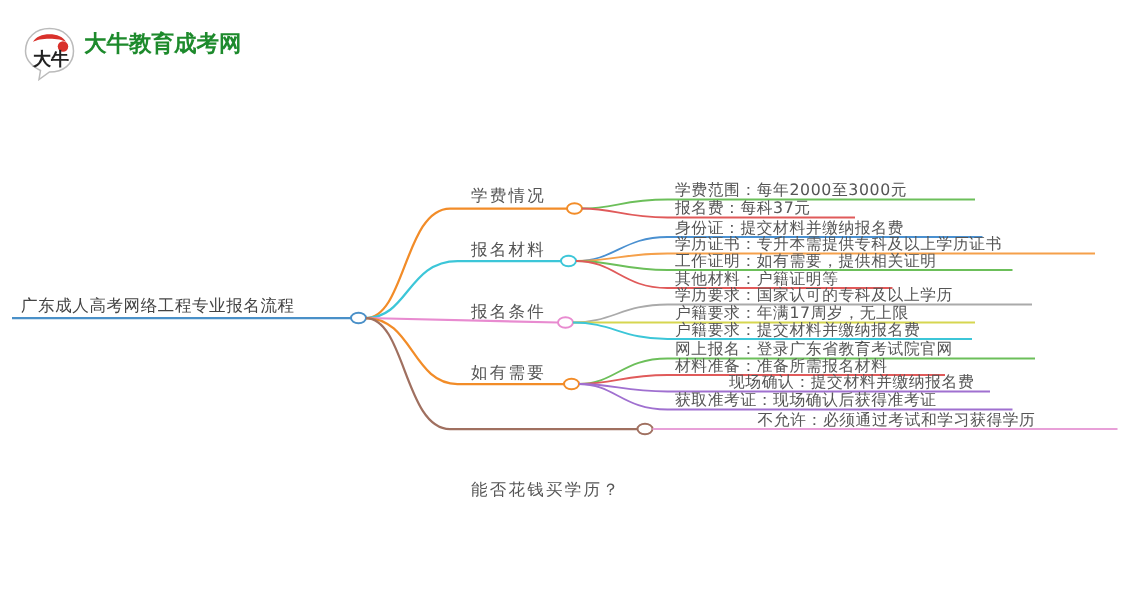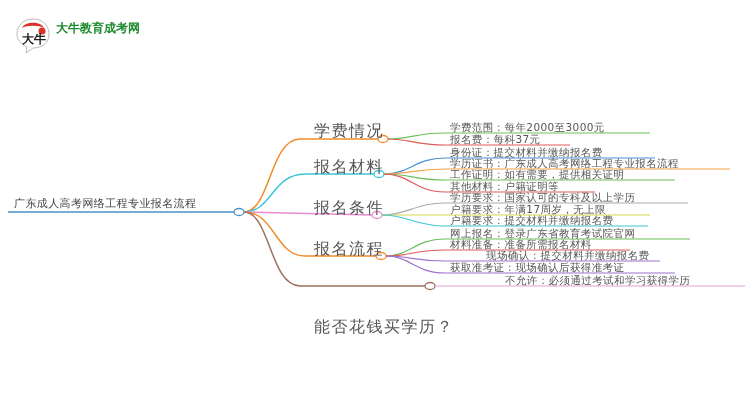--- a/index.html
+++ b/index.html
@@ -3,34 +3,34 @@
   <meta charset="utf-8">
   <style>
     html, body { margin: 0; padding: 0; }
     body {
       width: 750px; height: 410px; background: #ffffff; position: relative; overflow: hidden;
       font-family: "DejaVu Sans", "Liberation Sans", sans-serif;
     }
     .logo { position: absolute; left: 14px; top: 16px; width: 200px; height: 44px; }
     .logo-badge { position: absolute; left: 0; top: 0; width: 38px; height: 38px; }
     .logo-title {
-      position: absolute; left: 42px; top: 4px; font-size: 12px; font-weight: bold;
+      position: absolute; left: 42px; top: 4px; font-size: 15px; font-weight: bold;
       color: #1d8a2c; letter-spacing: 0px; white-space: nowrap;
     }
     .logo-url {
       position: absolute; left: 42px; top: 24px; font-size: 11.5px; font-weight: bold;
       color: #1d8a2c; white-space: nowrap;
     }
     svg.links { position: absolute; left: 0; top: 0; }
     .lbl {
       position: absolute; font-size: 10.5px; color: #555; white-space: nowrap; line-height: 12px;
       letter-spacing: 0.4px;
     }
     .root { font-size: 11px; color: #444; }
-    .branch { font-size: 16px; color: #555; letter-spacing: 1.5px; }
+    .branch { font-size: 11px; color: #555; letter-spacing: 1.5px; }
   </style>
 </head>
 <body>
 
 <div class="logo">
   <svg class="logo-badge" viewBox="0 0 38 38" width="38" height="38">
     <path d="M19 3 C28 3 35 9 35 18 C35 27 28 32 19 32 L12 37 L13 31 C7 28 3 24 3 18 C3 9 10 3 19 3 Z" fill="#fff" stroke="#bbb" stroke-width="1"></path>
     <path d="M8 12 C11 5 27 5 30 12 C26 9 12 9 8 12 Z" fill="#d9312b"></path>
     <circle cx="28" cy="15" r="3.5" fill="#d9312b"></circle>
     <text x="8" y="27" font-size="12" font-family="DejaVu Serif, serif" fill="#222" font-weight="bold">大牛</text>
@@ -73,28 +73,28 @@
   <path d="M386 256 C 410 256, 415 273, 445 273 L 675 273" stroke="#a070d0" stroke-width="1.2" fill="none"></path>
 
   <line x1="435" y1="286" x2="745" y2="286" stroke="#e8a0d8" stroke-width="1.2"></line>
 </svg>
 
 <div class="lbl root" style="left:14px; top:198px;">广东成人高考网络工程专业报名流程</div>
 
 <div class="lbl branch" style="left:314px; top:125px;">学费情况</div>
 <div class="lbl branch" style="left:314px; top:161px;">报名材料</div>
 <div class="lbl branch" style="left:314px; top:202px;">报名条件</div>
-<div class="lbl branch" style="left:314px; top:243px;">报名流程</div>
+<div class="lbl branch" style="left:314px; top:243px;">如有需要</div>
 <div class="lbl branch" style="left:314px; top:273px;margin-top:48px;">能否花钱买学历？</div>
 
 <div class="lbl" style="left:450px; top:121px;">学费范围：每年2000至3000元</div>
 <div class="lbl" style="left:450px; top:133px;">报名费：每科37元</div>
 
 <div class="lbl" style="left:450px; top:146px;">身份证：提交材料并缴纳报名费</div>
-<div class="lbl" style="left:450px; top:157px;">学历证书：广东成人高考网络工程专业报名流程</div>
+<div class="lbl" style="left:450px; top:157px;">学历证书：专升本需提供专科及以上学历证书</div>
 <div class="lbl" style="left:450px; top:168px;">工作证明：如有需要，提供相关证明</div>
 <div class="lbl" style="left:450px; top:180px;">其他材料：户籍证明等</div>
 
 <div class="lbl" style="left:450px; top:191px;">学历要求：国家认可的专科及以上学历</div>
 <div class="lbl" style="left:450px; top:203px;">户籍要求：年满17周岁，无上限</div>
 <div class="lbl" style="left:450px; top:214px;">户籍要求：提交材料并缴纳报名费</div>
 
 <div class="lbl" style="left:450px; top:227px;">网上报名：登录广东省教育考试院官网</div>
 <div class="lbl" style="left:450px; top:238px;">材料准备：准备所需报名材料</div>
 <div class="lbl" style="left:450px; top:249px;margin-left:36px;">现场确认：提交材料并缴纳报名费</div>

